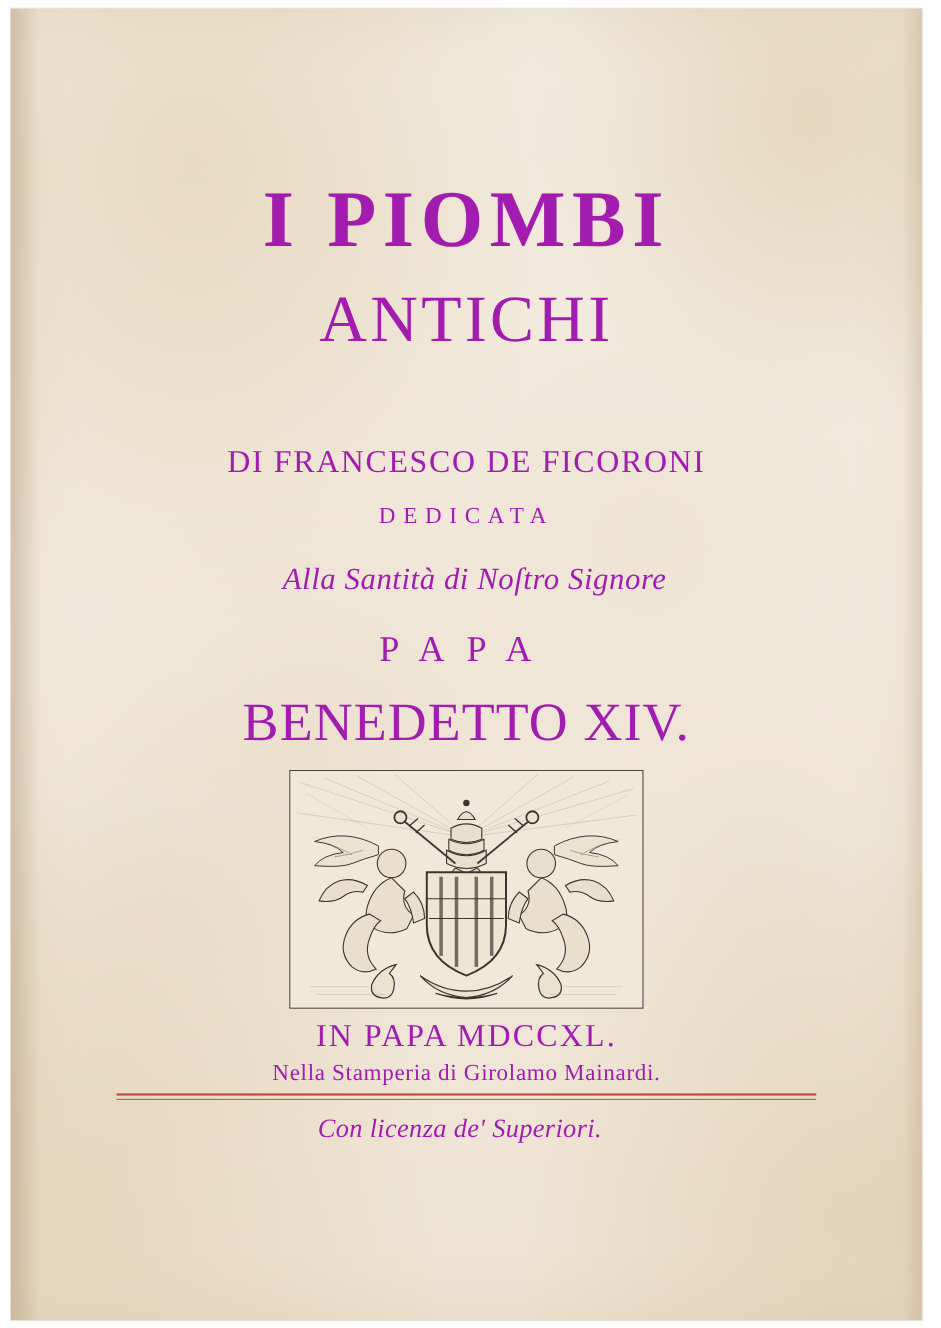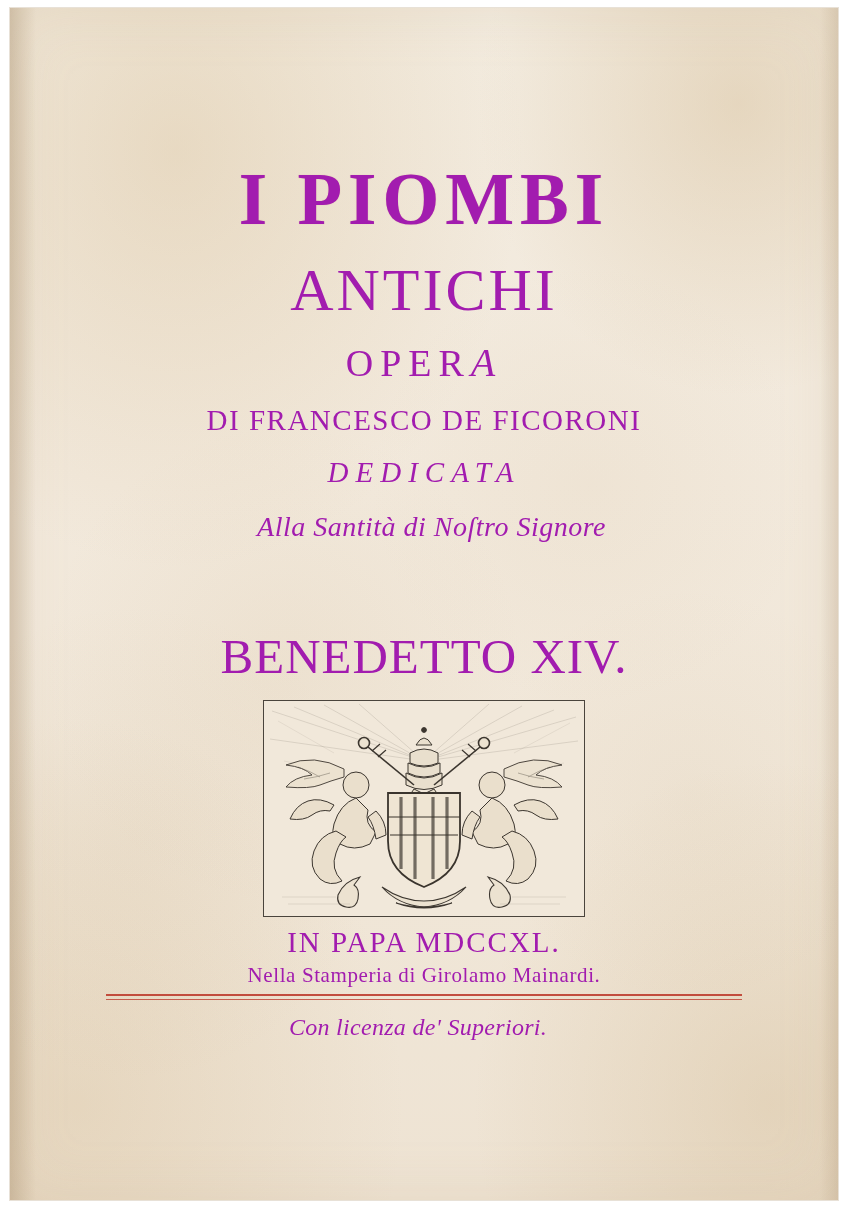--- a/index.html
+++ b/index.html
@@ -127,24 +127,23 @@
     top: 398px;
     font-size: 29px;
     letter-spacing: 1.5px;
     line-height: 1;
   }
   
   .l-dedicata {
     position: absolute;
     left: 0; right: 0;
     top: 450px;
-    font-size: 29px;
+    font-size: 21px;
     letter-spacing: 7px;
     line-height: 1;
-    font-style: italic;
   }
   
   .l-santita {
     position: absolute;
     left: 0; right: 0;
     top: 505px;
     font-size: 28px;
     font-style: italic;
     letter-spacing: 0.5px;
     line-height: 1;
@@ -237,30 +236,28 @@
   <div class="paper"></div>
   <div class="gutter"></div>
   <div class="edge-right"></div>
 
   <div class="content">
 
     <div class="line l-piombi red">I PIOMBI</div>
 
     <div class="line l-antichi blk">ANTICHI</div>
 
-    <div class="line l-opera blk">
-      <span>OPER</span><span class="swash">A</span>
-    </div>
 
     <div class="line l-autore red">DI FRANCESCO DE FICORONI</div>
 
     <div class="line l-dedicata blk">DEDICATA</div>
 
     <div class="line l-santita blk">Alla Santità di Noſtro Signore</div>
 
+    <div class="line l-papa blk">PAPA</div>
 
     <div class="line l-benedetto red">BENEDETTO XIV.</div>
 
     <div class="vignette">
       <svg width="320" height="215" viewBox="0 0 320 215" xmlns="http://www.w3.org/2000/svg">
         <rect x="0" y="0" width="320" height="215" fill="#f1e8da"></rect>
 
         <g stroke="#6d655a" stroke-width="0.4" opacity="0.45">
           <line x1="160" y1="60" x2="8" y2="10"></line>
           <line x1="160" y1="60" x2="30" y2="6"></line>

